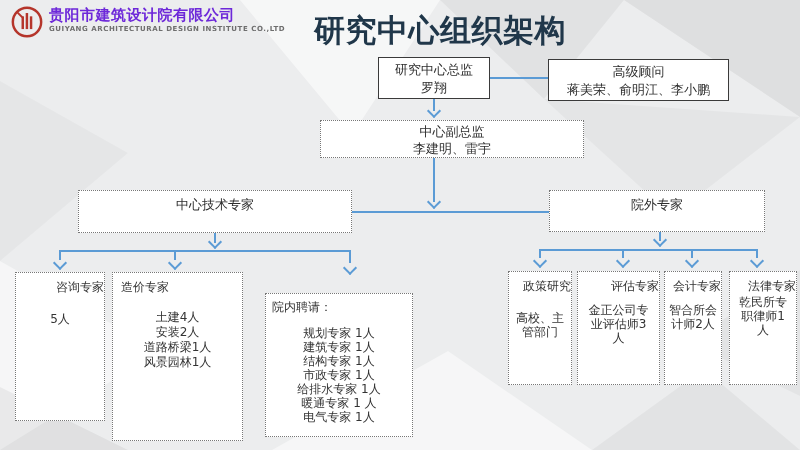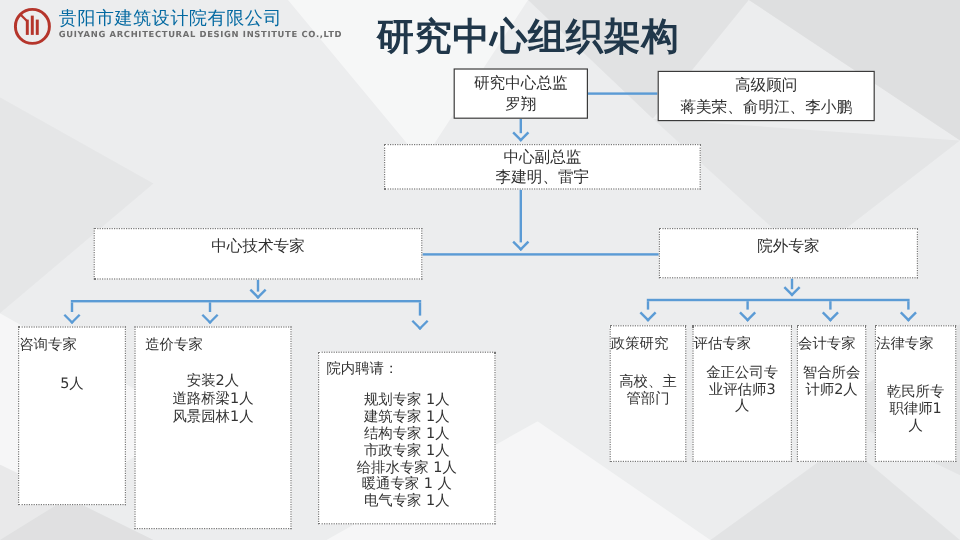--- a/index.html
+++ b/index.html
@@ -7,36 +7,36 @@
   .stage {
     position:relative; width:800px; height:450px; overflow:hidden;
     background:#ecedee;
     font-family:"DejaVu Sans","Liberation Sans",sans-serif;
     color:#333;
   }
   .facet { position:absolute; inset:0; pointer-events:none; }
 
   
   .logo-icon { position:absolute; left:10px; top:5px; width:34px; height:34px; }
-  .company-cn { position:absolute; left:49px; top:6px; font-size:15px; font-weight:normal;
-                color:#0369a1; letter-spacing:0.5px; white-space:nowrap; }
+  .company-cn { position:absolute; left:49px; top:6px; font-size:15px; font-weight:bold;
+                color:#6d28d9; letter-spacing:0.5px; white-space:nowrap; }
   .company-en { position:absolute; left:49px; top:25px; font-size:7px; font-weight:bold;
                 color:#6e6e6e; letter-spacing:0.55px; white-space:nowrap; }
   .page-title { position:absolute; left:314px; top:10px; font-size:31px; font-weight:bold;
                 color:#20374a; letter-spacing:0.5px; white-space:nowrap; }
 
   
   .box { position:absolute; background:#fff; text-align:center; }
   .solid  { border:1.5px solid #3a3a3a; }
   .dotted { border:1px dotted #777; }
   .two-line { font-size:13px; line-height:18px; padding-top:3px; color:#2e2e2e; }
   .head-line { font-size:13px; padding-top:5px; color:#2e2e2e; }
 
   .child { font-size:12px; color:#333; }
-  .c-title-center { padding-top:6px; text-align:left; }
+  .c-title-center { padding-top:6px; text-align:right; }
   .c-title-left   { padding-top:6px; text-align:left; padding-left:8px; }
   .c-lines { text-align:center; line-height:15px; }
   .c-lines-tight { text-align:center; line-height:14px; }
   .c-body { text-align:center; line-height:14px; }
 
   
   .hline, .vline { position:absolute; background:#5b9bd5; }
   .hline { height:2px; }
   .vline { width:2px; }
   .chev  { position:absolute; width:10px; height:10px;
@@ -121,20 +121,21 @@
   </div>
 
   <div class="box dotted child" style="left:15px;top:272px;width:90px;height:149px">
     <div class="c-title-center">咨询专家</div>
     <div class="c-body" style="margin-top:16px">5人</div>
   </div>
 
   <div class="box dotted child" style="left:112px;top:272px;width:131px;height:169px">
     <div class="c-title-left">造价专家</div>
     <div class="c-lines" style="margin-top:14px">
+      <div>土建4人</div>
       <div>安装2人</div>
       <div>道路桥梁1人</div>
       <div>风景园林1人</div>
     </div>
   </div>
 
   <div class="box dotted child" style="left:265px;top:293px;width:148px;height:144px">
     <div class="c-title-left" style="padding-left:6px;padding-top:5px">院内聘请：</div>
     <div class="c-lines-tight" style="margin-top:10px">
       <div>规划专家 1人</div>
@@ -157,16 +158,16 @@
     <div class="c-body" style="margin-top:8px;padding:0 7px">金正公司专业评估师3人</div>
   </div>
 
   <div class="box dotted child" style="left:664px;top:271px;width:58px;height:114px">
     <div class="c-title-center">会计专家</div>
     <div class="c-body" style="margin-top:8px;padding:0 0">智合所会计师2人</div>
   </div>
 
   <div class="box dotted child" style="left:729px;top:271px;width:68px;height:114px">
     <div class="c-title-center">法律专家</div>
-    <div class="c-body" style="margin-top:24px;padding:0 9px">乾民所专职律师1人</div>
+    <div class="c-body" style="margin-top:0;padding:0 9px">乾民所专职律师1人</div>
   </div>
 
 </div>
 
 </body></html>

